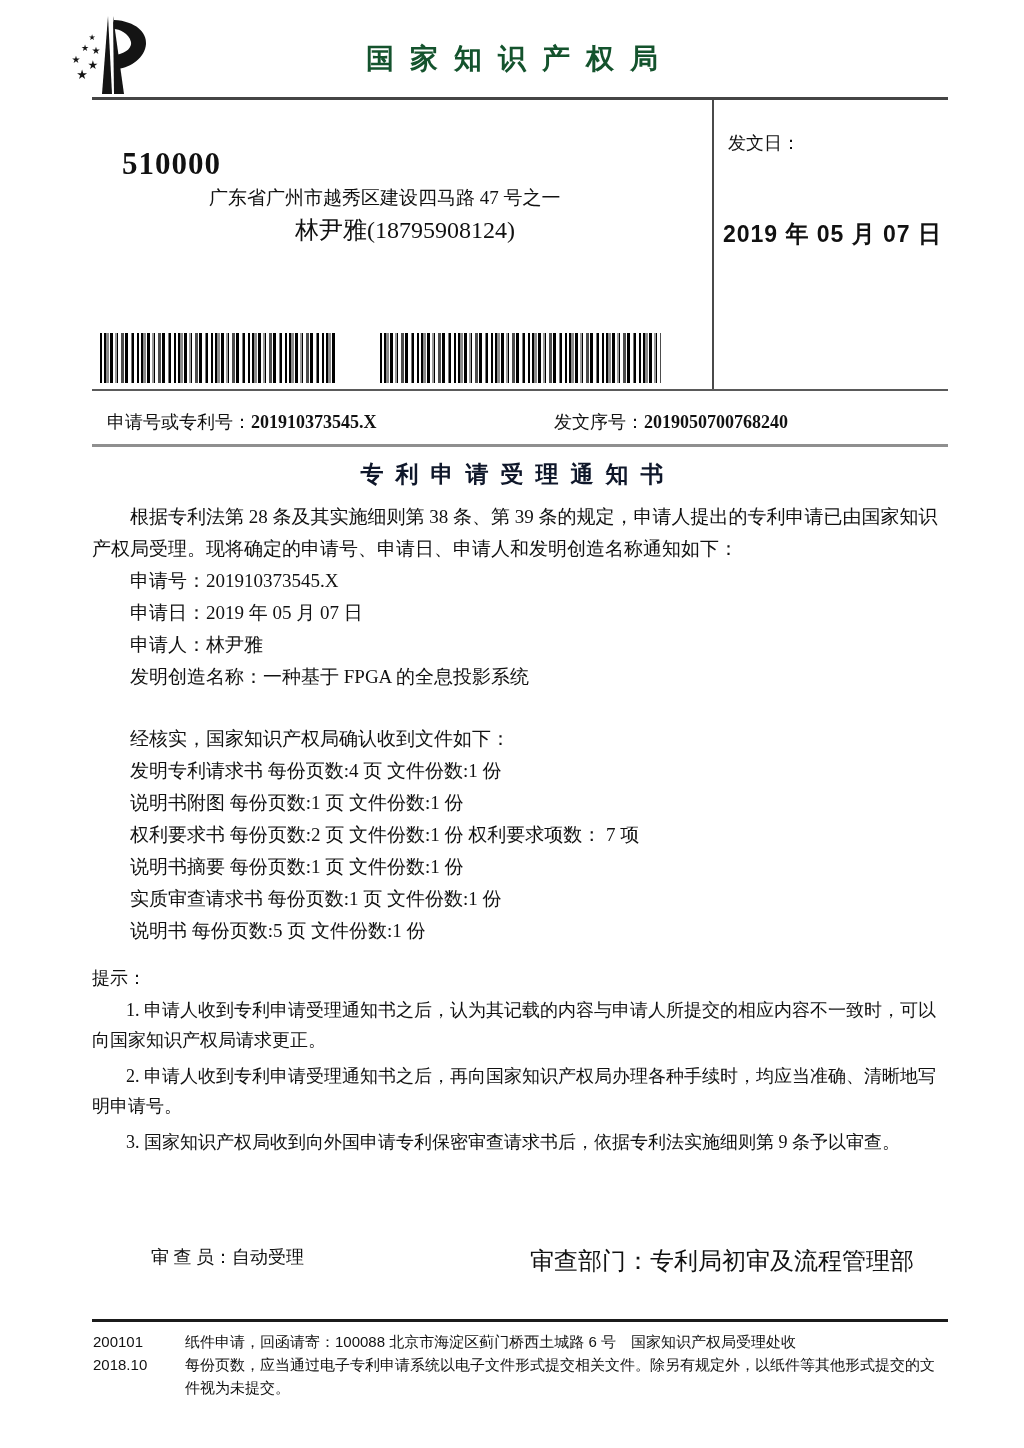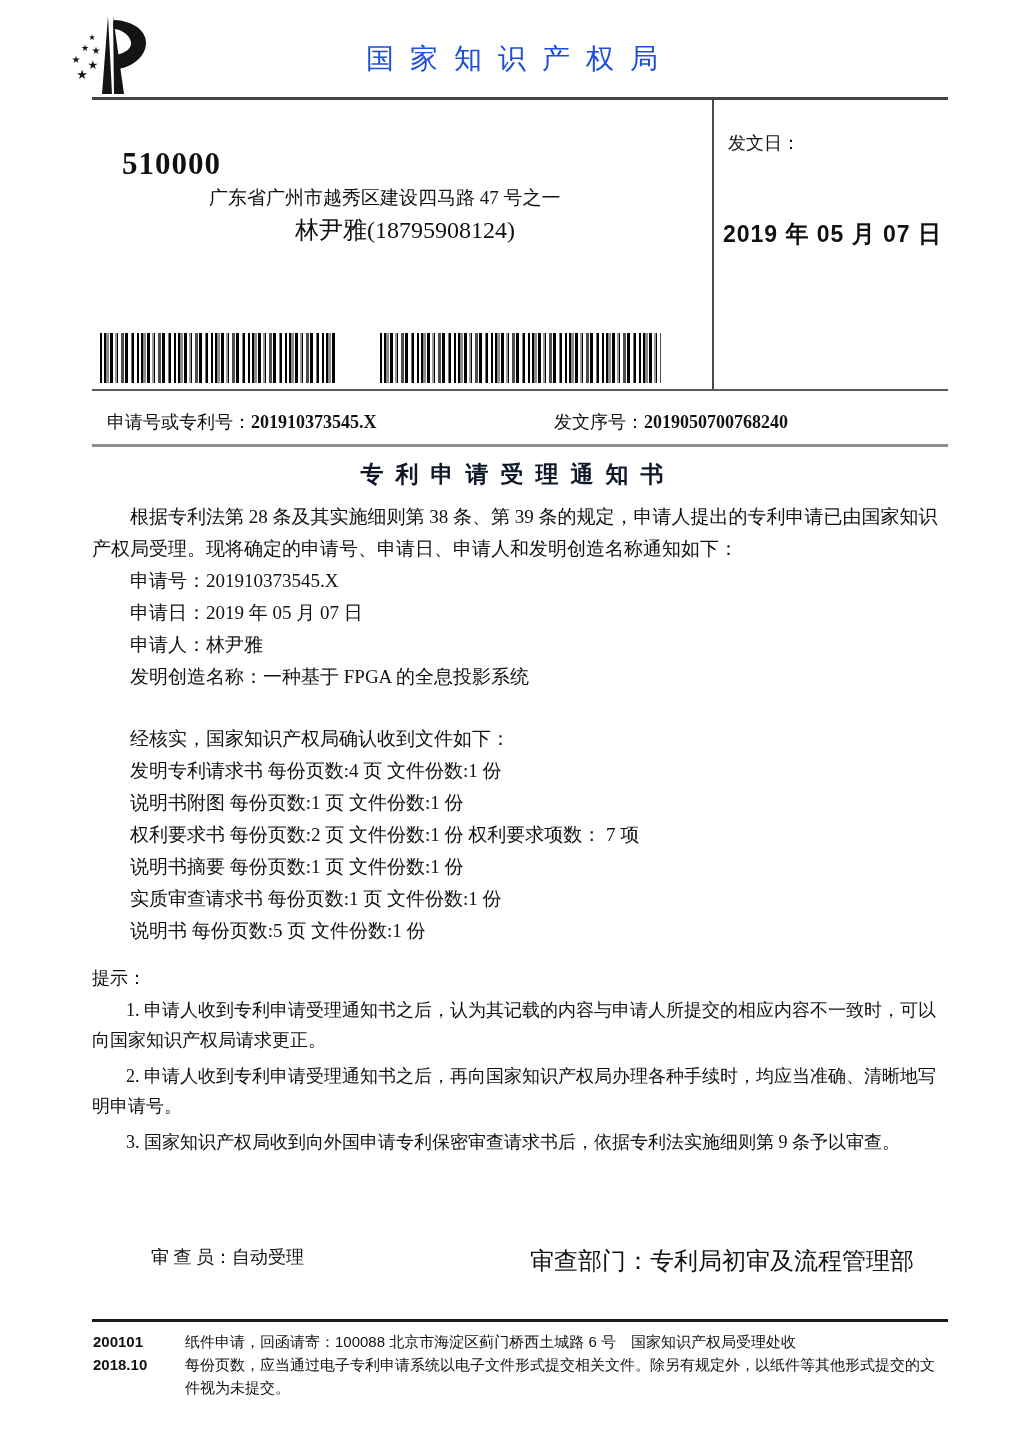--- a/index.html
+++ b/index.html
@@ -15,23 +15,23 @@
     color:var(--ink);
     font-family:var(--serif);
     overflow:hidden;
   }
   
   .logo{position:absolute;left:64px;top:14px;width:92px;height:90px;}
   .agency-title{
     position:absolute;top:40px;left:0;width:100%;
     text-align:center;
     font-family:var(--sans);
-    font-weight:normal;font-size:28px;
+    font-weight:bold;font-size:28px;
     letter-spacing:16px;padding-left:16px;box-sizing:border-box;
-    color:#1d4ed8;
+    color:#14532d;
   }
   .rule-top{position:absolute;left:92px;top:97px;width:856px;height:3px;background:#454545;}
   
   .v-divider{position:absolute;left:712px;top:100px;width:2px;height:290px;background:#4a4a4a;}
   .rule-mid-thin{position:absolute;left:92px;top:389px;width:856px;height:2px;background:#5a5a5a;}
   .postal-code{position:absolute;left:122px;top:134px;font-size:31px;font-weight:bold;letter-spacing:1px;margin-top:12px;}
   .addr1{position:absolute;left:209px;top:185px;font-size:19px;font-family:Liberation Serif, serif;}
   .addr2{position:absolute;left:295px;top:214px;font-size:24px;}
   .dispatch-label{position:absolute;left:728px;top:131px;font-size:18px;}
   .dispatch-date{
@@ -82,21 +82,21 @@
   
   .signoff-examiner{position:absolute;left:151px;top:1245px;font-size:18px;}
   .signoff-dept{position:absolute;left:530px;top:1245px;font-size:24px;}
   
   .rule-footer{position:absolute;left:92px;top:1319px;width:856px;height:3px;background:#1b1b1b;}
   .footer-block{
     position:absolute;left:93px;top:1330px;width:856px;
     font-family:var(--sans);font-size:15px;line-height:23px;
   }
   .footer-row{display:flex;align-items:flex-start;}
-  .footer-code{width:92px;flex:0 0 92px;font-weight:bold;}
+  .footer-code{width:92px;flex:0 0 92px;}
   .footer-text{flex:1;}
 </style>
 </head>
 <body>
 
 <div class="page">
 
   <svg class="logo" viewBox="0 0 92 90" aria-hidden="true">
     <polygon points="44,2 48,80 38,80" fill="#141414"></polygon>
     <polygon points="49,2 60,80 50,80" fill="#141414"></polygon>

